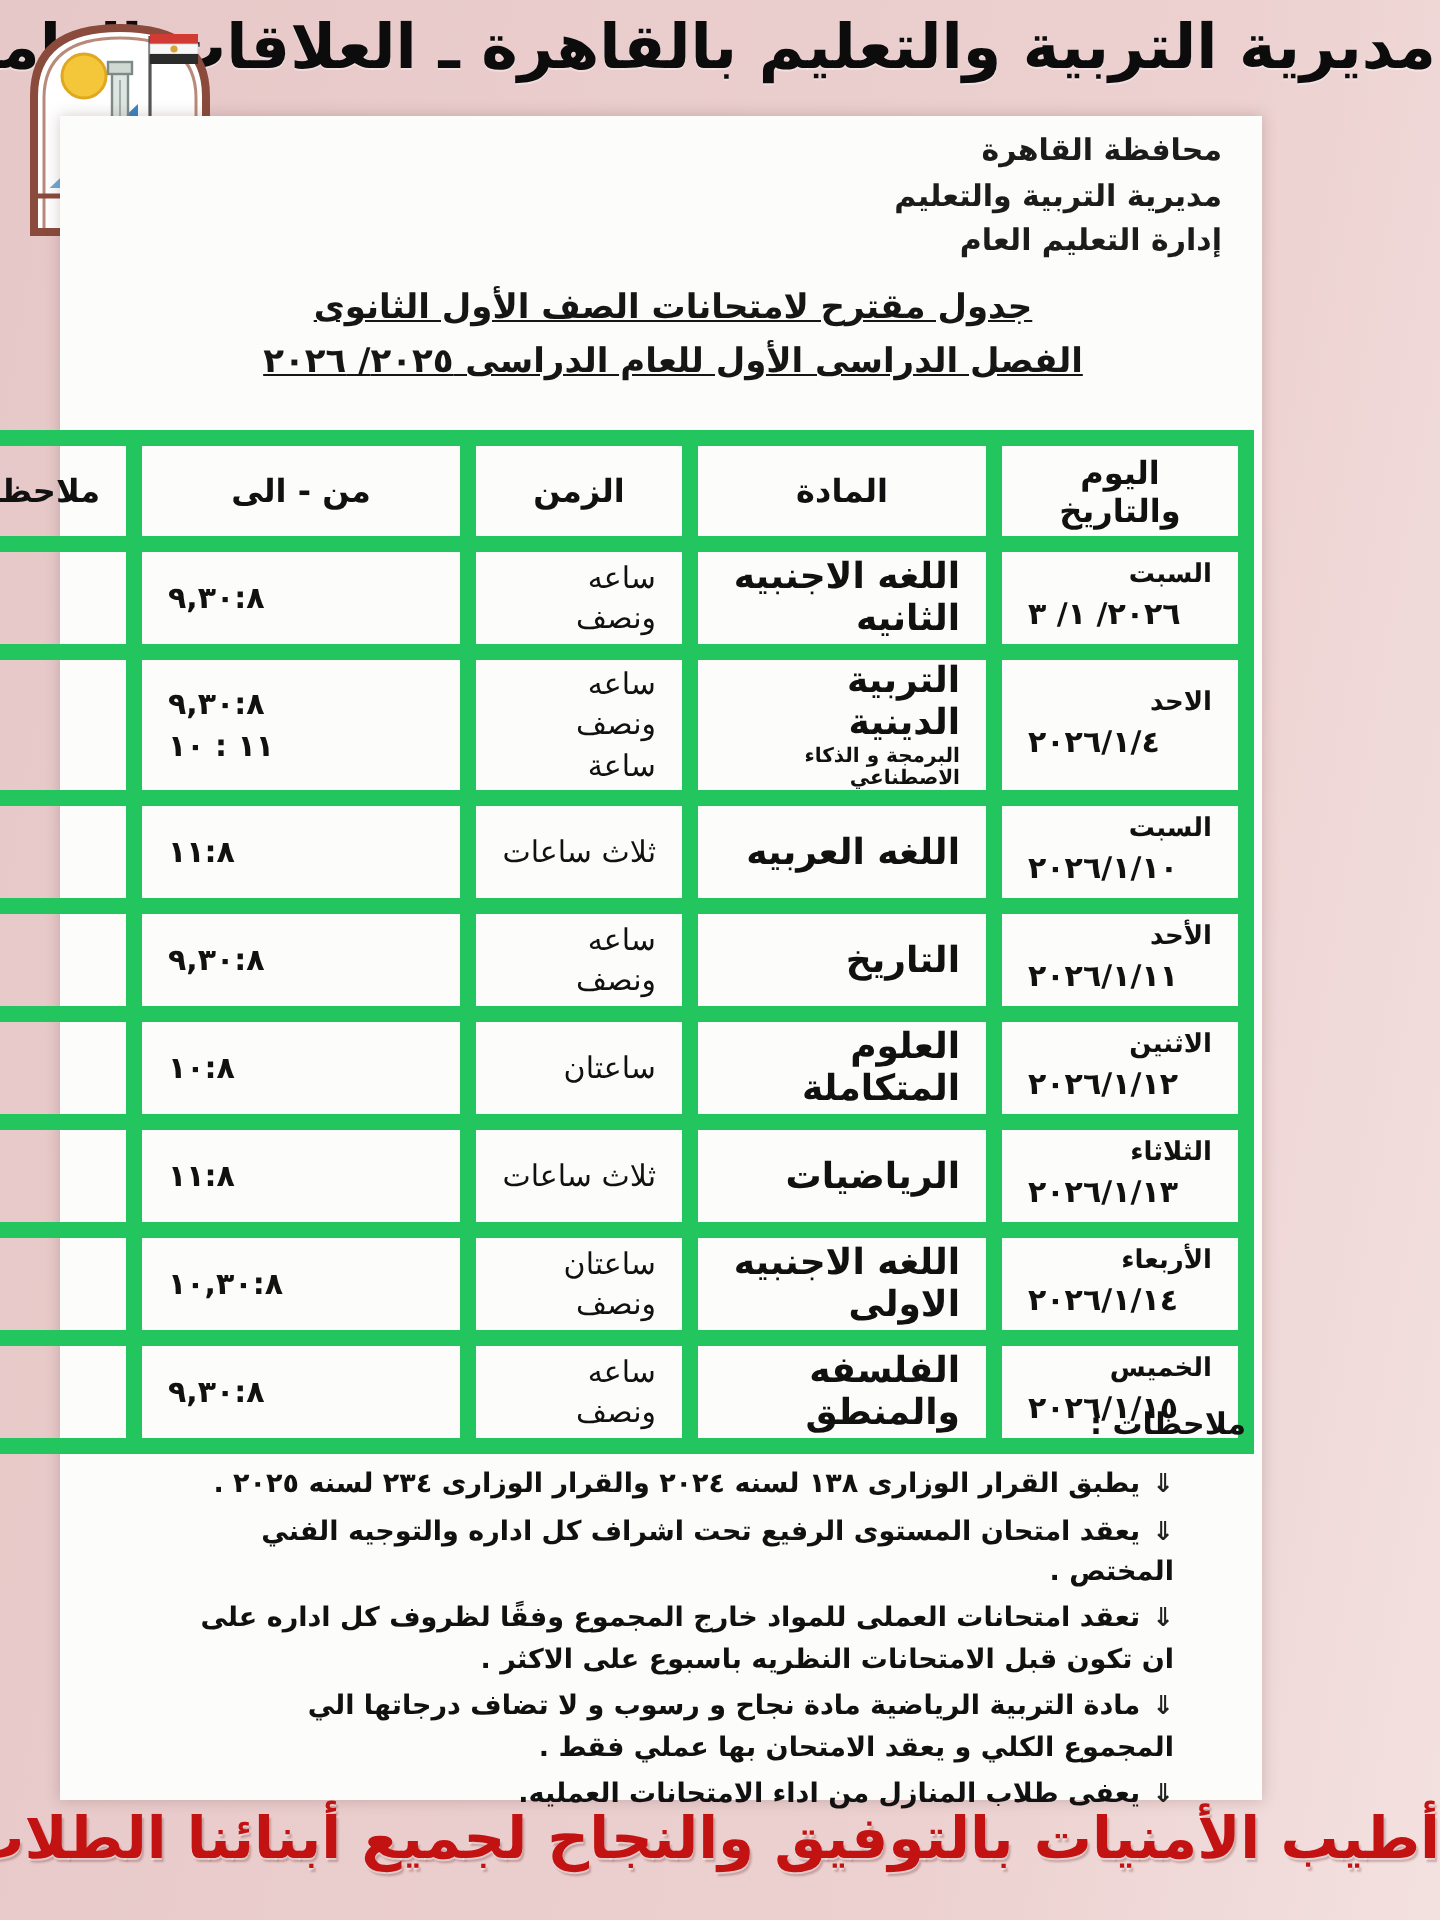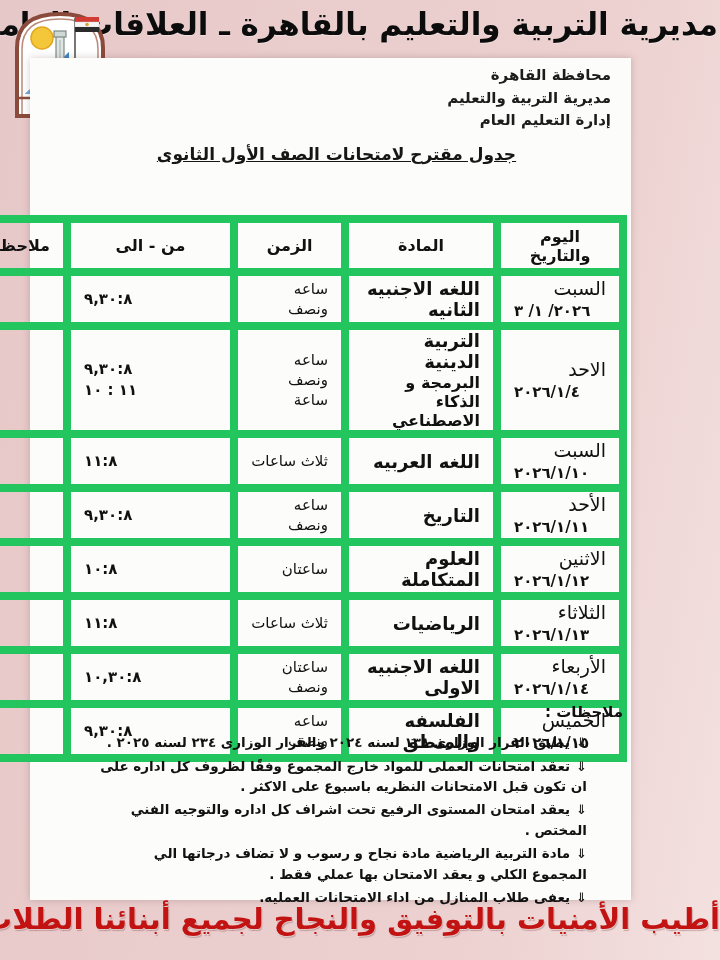--- a/index.html
+++ b/index.html
@@ -52,24 +52,24 @@
     border-collapse:collapse; table-layout:fixed; width:652px;
     direction:rtl;
   }
   table.schedule th, table.schedule td {
     border:8px solid #22c55e; vertical-align:middle;
     padding:0 13px; overflow:hidden;
   }
   table.schedule { border:3px solid #1b1b1b; }
   th { height:53px; font-size:16px; font-weight:bold; }
   td { height:54px; }
-  .day  { font-size:19px; font-weight:normal; }
+  .day  { font-size:13px; font-weight:bold; }
   .date { font-size:13.5px; font-weight:bold; margin-top:2px; }
   .subj { font-size:18px; font-weight:bold; }
-  .subj-sub { font-size:16px; font-weight:bold; margin-top:1px; }
+  .subj-sub { font-size:10px; font-weight:bold; margin-top:1px; }
   .time { font-size:15px; font-weight:normal; line-height:1.35; }
   .ltr  { direction:ltr; unicode-bidi:isolate; letter-spacing:1.5px;
           font-size:15px; font-weight:bold; line-height:1.4; }
   
   .notes { position:absolute; top:645px; right:8px; left:10px; direction:rtl; }
   .notes-title { font-size:15px; font-weight:bold; text-align:right; }
   .notes-list { margin-top:11px; padding-right:36px; padding-left:55px; }
   .note { font-size:13.5px; font-weight:bold; line-height:1.5;
           margin-bottom:3px; text-align:right; }
   .note .bullet { font-size:13px; margin-left:6px; color:#222; }
@@ -125,20 +125,21 @@
 <div class="paper">
 
   <div class="letterhead">
     <div>محافظة القاهرة</div>
     <div>مديرية التربية والتعليم</div>
     <div>إدارة التعليم العام</div>
   </div>
 
   <div class="doc-title">
     <span class="tline">جدول مقترح لامتحانات الصف الأول الثانوى</span>
+    <span class="tline">الفصل الدراسى الأول للعام الدراسى ٢٠٢٥/ ٢٠٢٦</span>
   </div>
 
   <table class="schedule">
     <colgroup>
       <col style="width:126px">
         <col style="width:152px">
         <col style="width:111px">
         <col style="width:167px">
         <col style="width:96px">
     </colgroup>
@@ -283,22 +284,22 @@
           </td>
         <td></td>
       </tr>
     </tbody>
   </table>
 
   <div class="notes">
     <div class="notes-title">ملاحظات :</div>
     <div class="notes-list">
       <div class="note"><span class="bullet">⇓</span><span>يطبق القرار الوزارى ١٣٨ لسنه ٢٠٢٤ والقرار الوزارى ٢٣٤ لسنه ٢٠٢٥ .</span></div>
+      <div class="note"><span class="bullet">⇓</span><span>يعقد امتحان المستوى الرفيع تحت اشراف كل اداره والتوجيه الفني المختص .</span></div>
       <div class="note"><span class="bullet">⇓</span><span>تعقد امتحانات العملى للمواد خارج المجموع وفقًا لظروف كل اداره على ان تكون قبل الامتحانات النظريه باسبوع على الاكثر .</span></div>
-      <div class="note"><span class="bullet">⇓</span><span>يعقد امتحان المستوى الرفيع تحت اشراف كل اداره والتوجيه الفني المختص .</span></div>
       <div class="note"><span class="bullet">⇓</span><span>مادة التربية الرياضية مادة نجاح و رسوب و لا تضاف درجاتها الي المجموع الكلي و يعقد الامتحان بها عملي فقط .</span></div>
       <div class="note"><span class="bullet">⇓</span><span>يعفى طلاب المنازل من اداء الامتحانات العمليه.</span></div>
     </div>
   </div>
 
 </div>
 
 <div class="footer-msg">أطيب الأمنيات بالتوفيق والنجاح لجميع أبنائنا الطلاب</div>
 
 </body></html>

